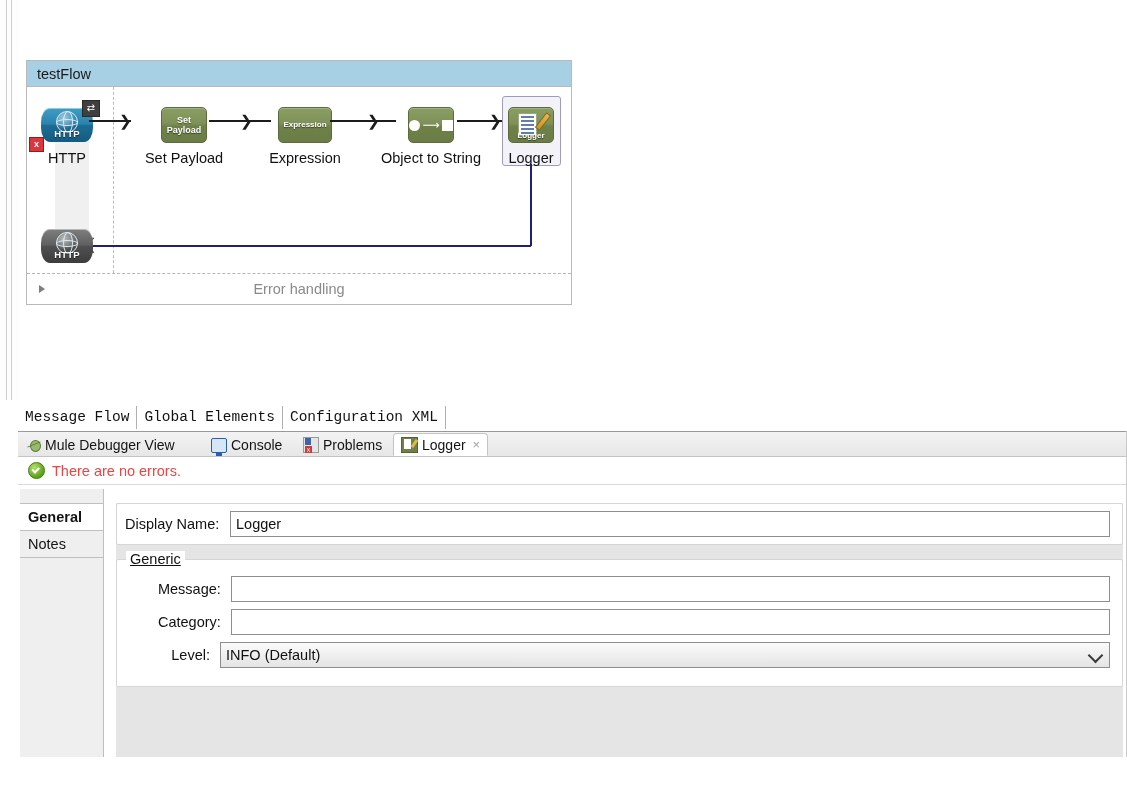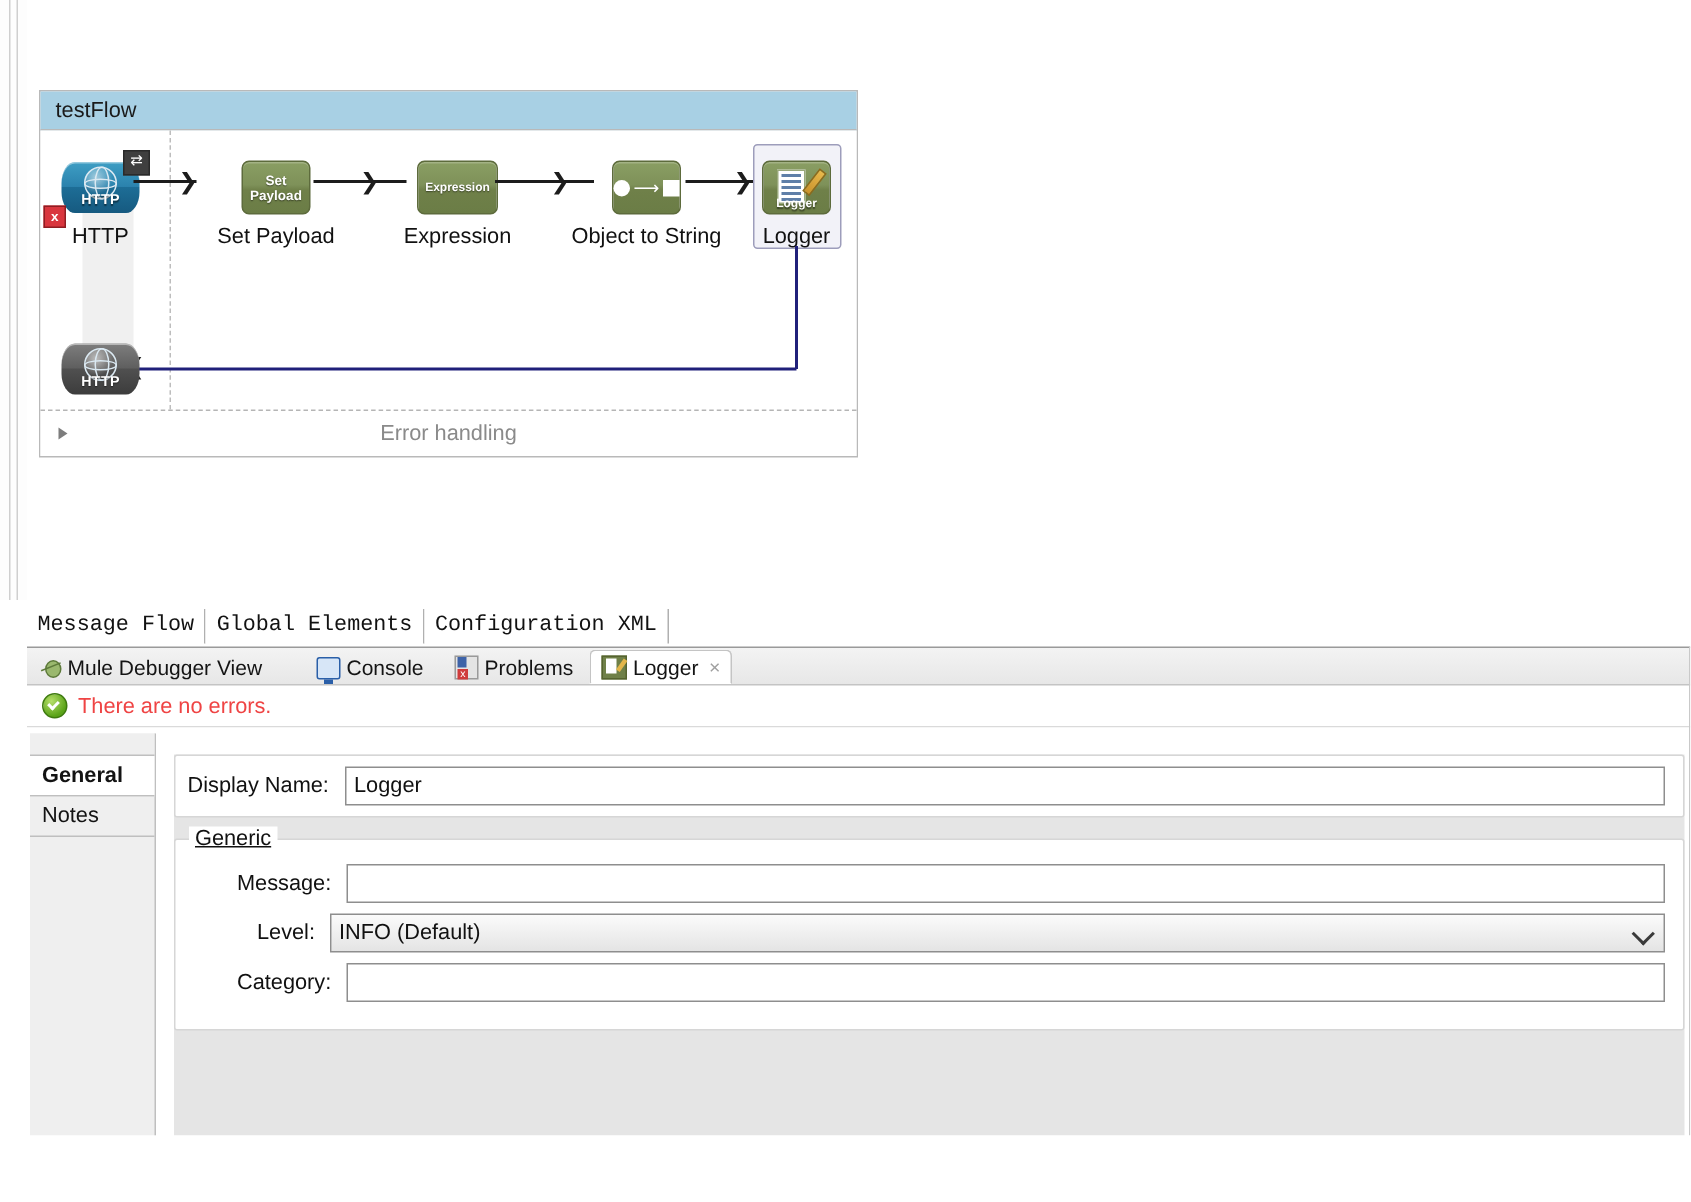--- a/index.html
+++ b/index.html
@@ -596,34 +596,34 @@
 
         <div class="group generic">
           <span class="group-legend">Generic</span>
 
           <div class="row">
             <span class="lbl" style="width:93px; text-align:right; padding-right:10px;">Message:</span>
             <input class="txt" style="width: 890px;" type="text" value="">
           </div>
 
           <div class="row" style="margin-top:3px;">
+            <span class="lbl" style="width:93px; text-align:right; padding-right:10px;">Category:</span>
+            <input class="txt" style="width: 890px;" type="text" value="">
+          </div>
+
+          <div class="row" style="margin-top:3px;">
             <span class="lbl" style="width:93px; text-align:right; padding-right:10px;">Level:</span>
             <span class="sel-wrap">
               <select class="sel" style="width:890px;">
                 <option>INFO (Default)</option>
               </select>
               <span class="sel-chev"></span>
             </span>
           </div>
 
-          <div class="row" style="margin-top:3px;">
-            <span class="lbl" style="width:93px; text-align:right; padding-right:10px;">Category:</span>
-            <input class="txt" style="width: 890px;" type="text" value="">
-          </div>
-
         </div>
       </div>
     </div>
   </div>
 
   <div class="bottom-right-edge"></div>
 
 
 </div>
 

